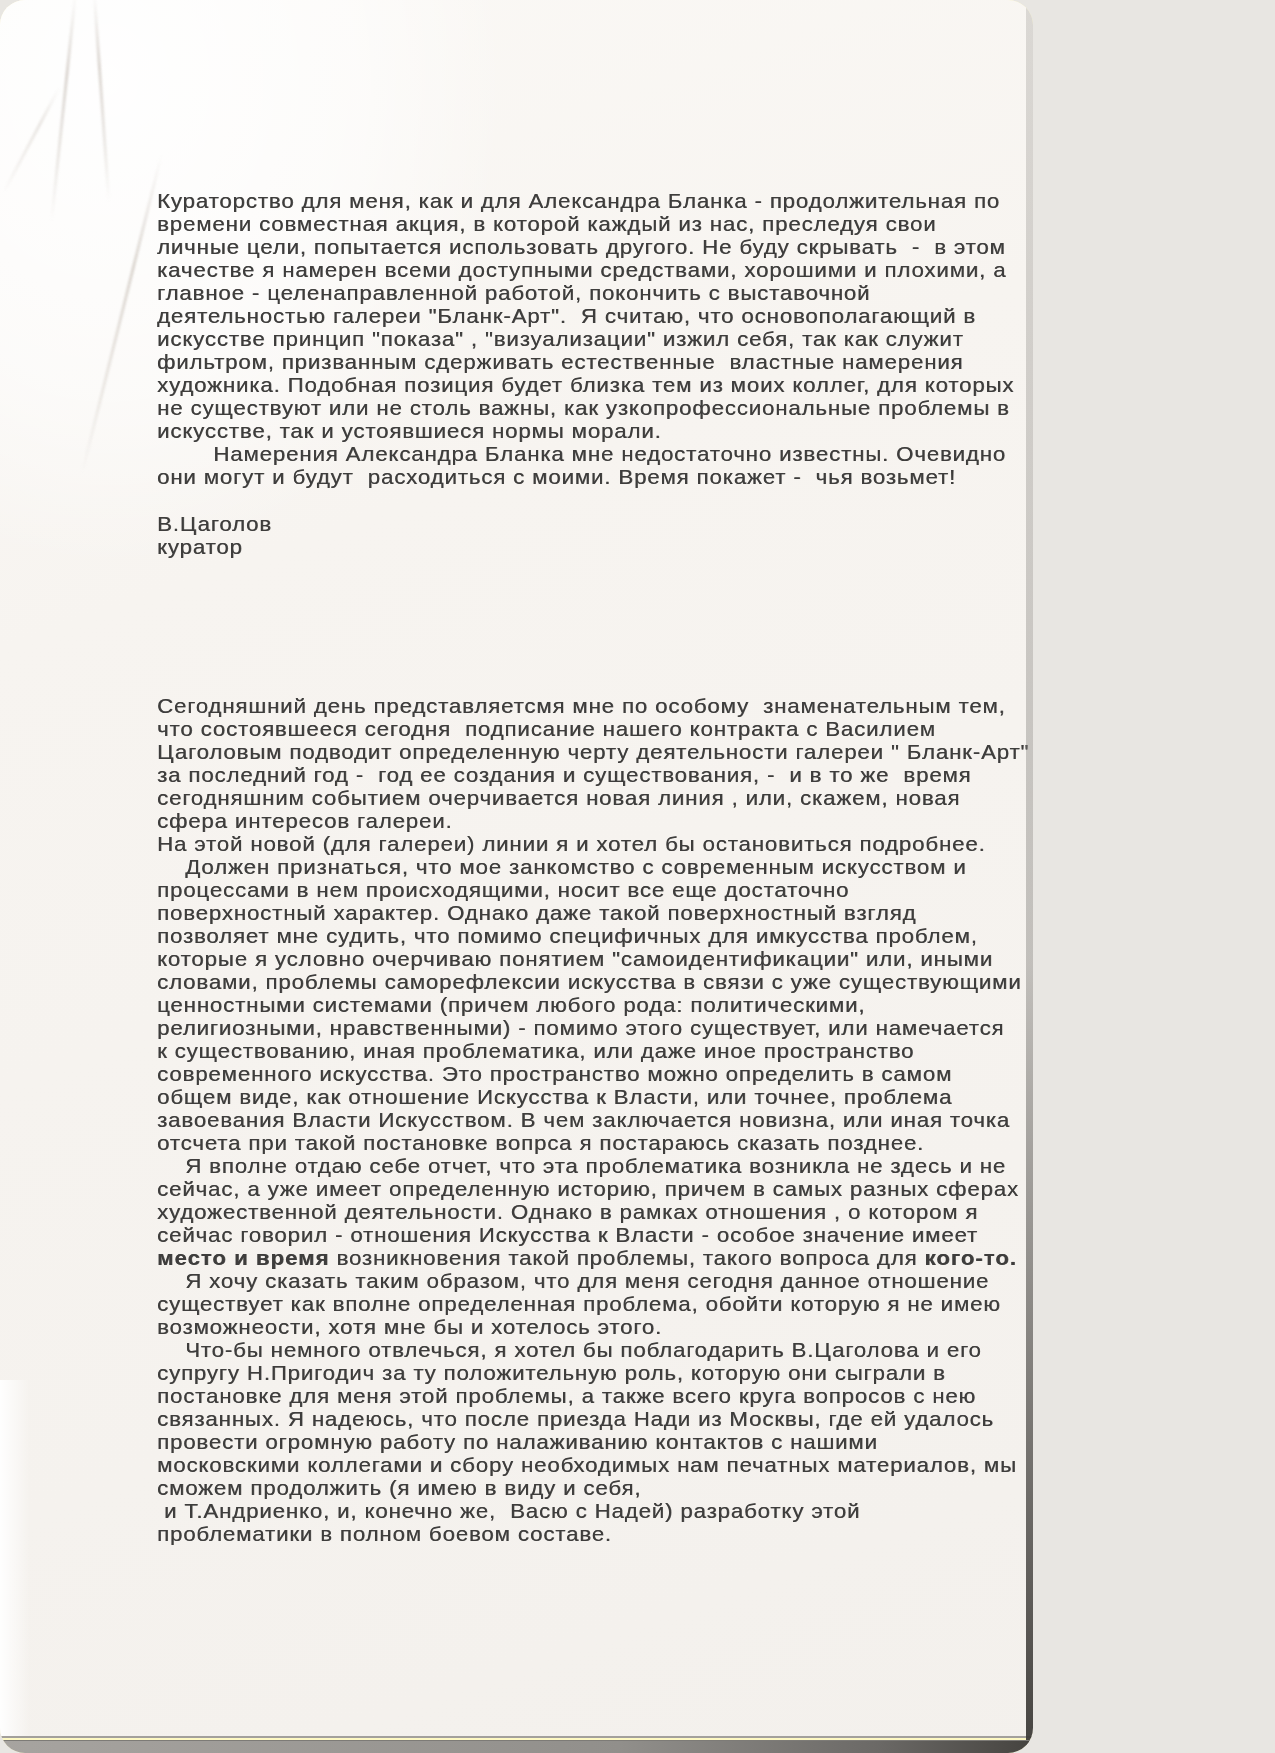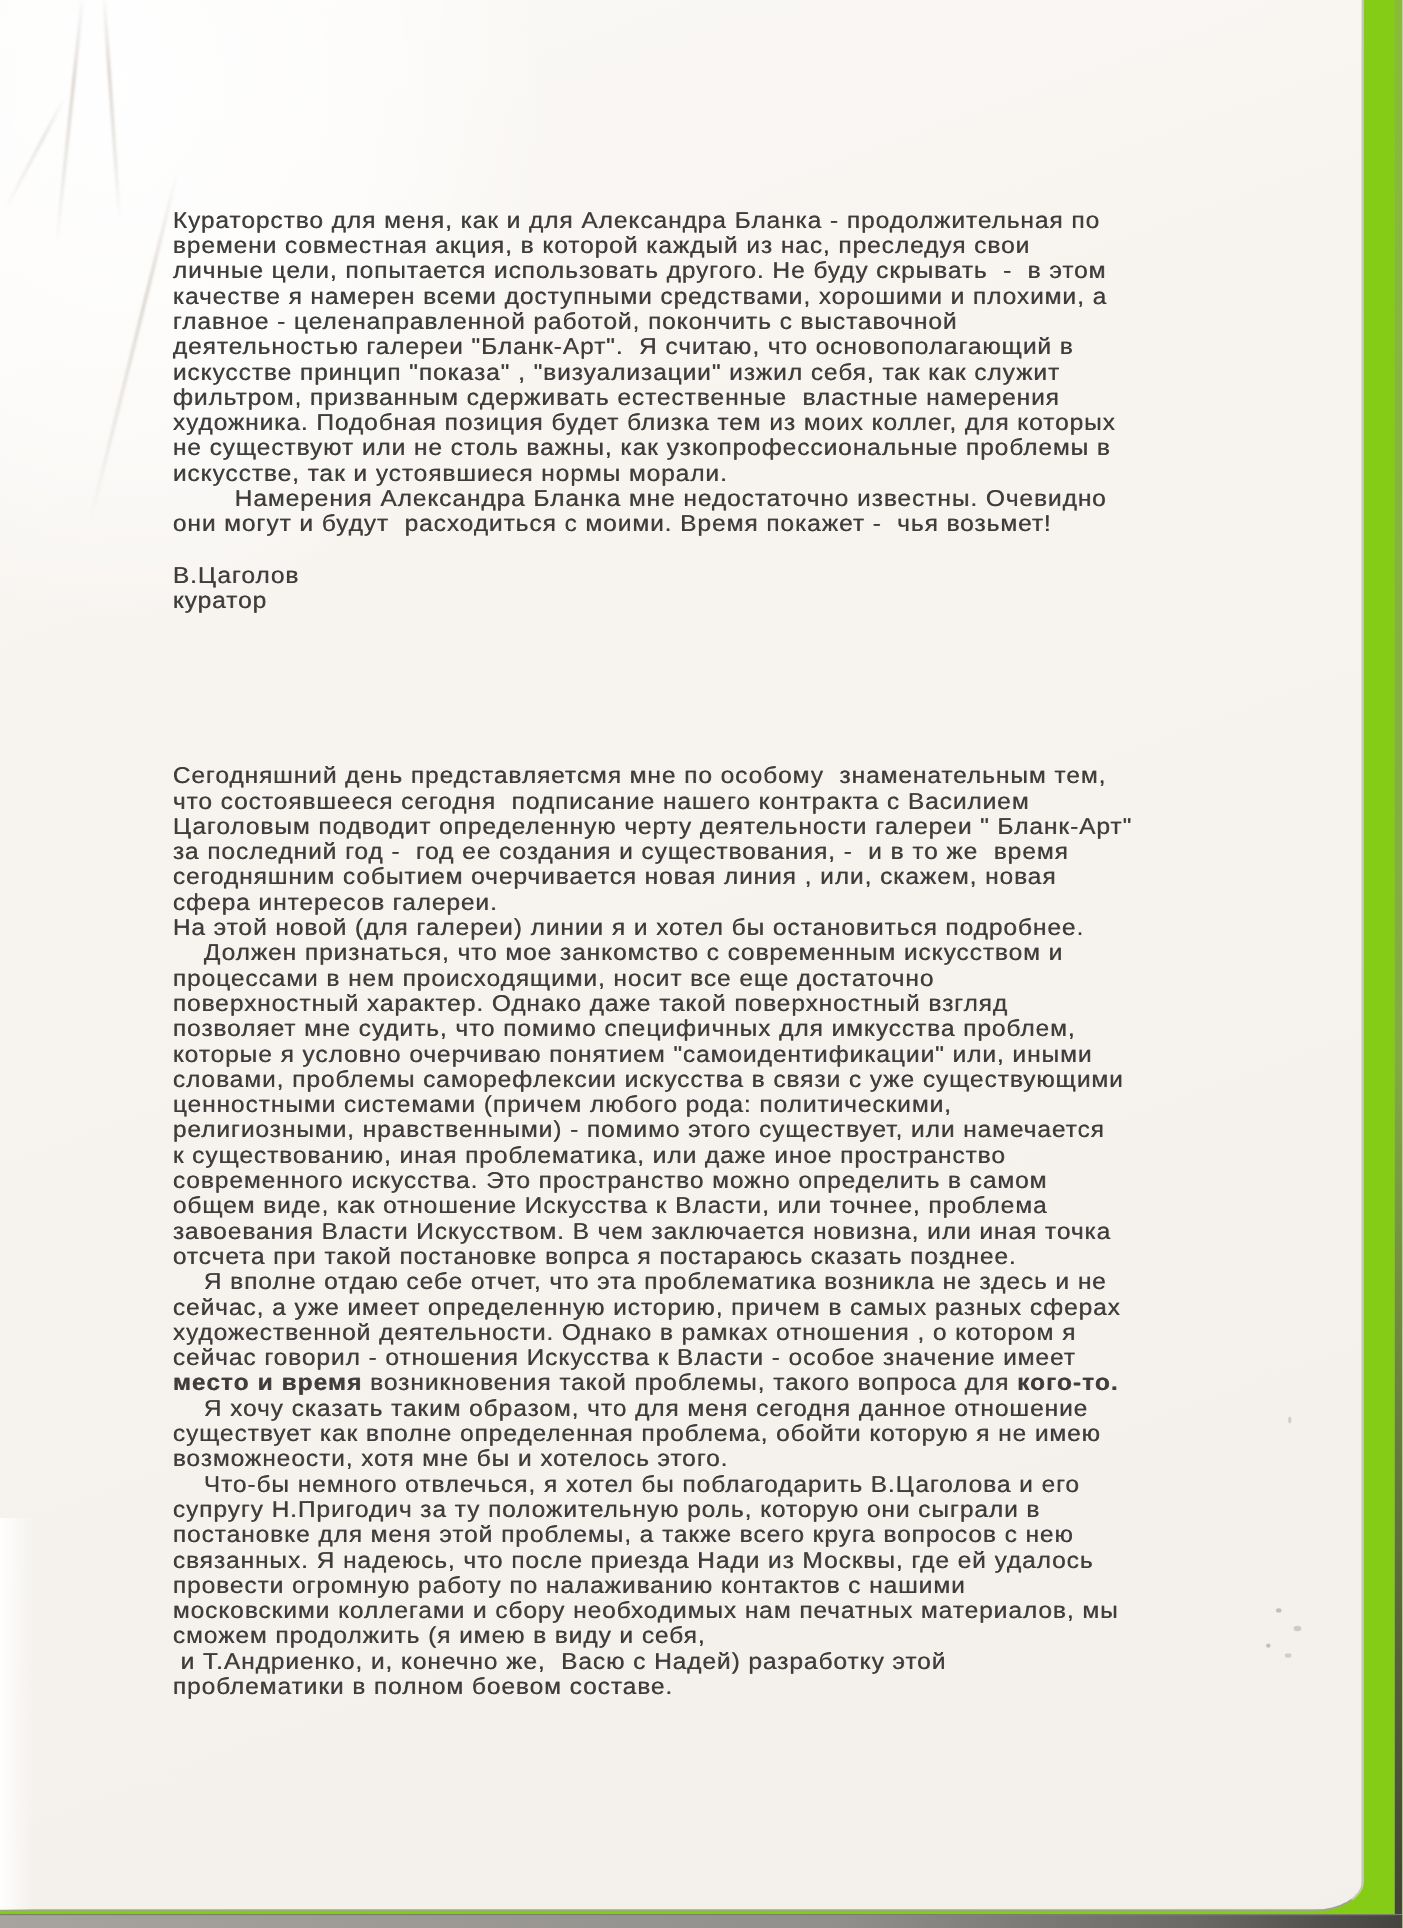--- a/index.html
+++ b/index.html
@@ -1,19 +1,20 @@
 <!DOCTYPE html>
 <html><head>
 <meta charset="utf-8">
 <style>
   html,body { margin:0; padding:0; background:#e8e6e2; }
   .scan {
-    position:relative; width:1275px; height:1753px; overflow:hidden;
-    background:#84cc16;
+    position:relative; width:1033px; height:1753px; overflow:hidden;
+    background:#fef9c3;
     font-family:"Liberation Sans", sans-serif;
+    border-radius:25px;
   }
   .sheet {
     position:absolute; left:-6px; top:-6px; width:1244px; height:1742px;
     background:linear-gradient(160deg,#fbf9f6 0%, #f7f4f0 30%, #f5f2ee 70%, #f3f0ec 100%);
     border-right:2px solid #c6c3be;
     border-bottom:2px solid #a3a09c;
     border-bottom-right-radius:46px 28px;
   }
   
   .corner-glow {

